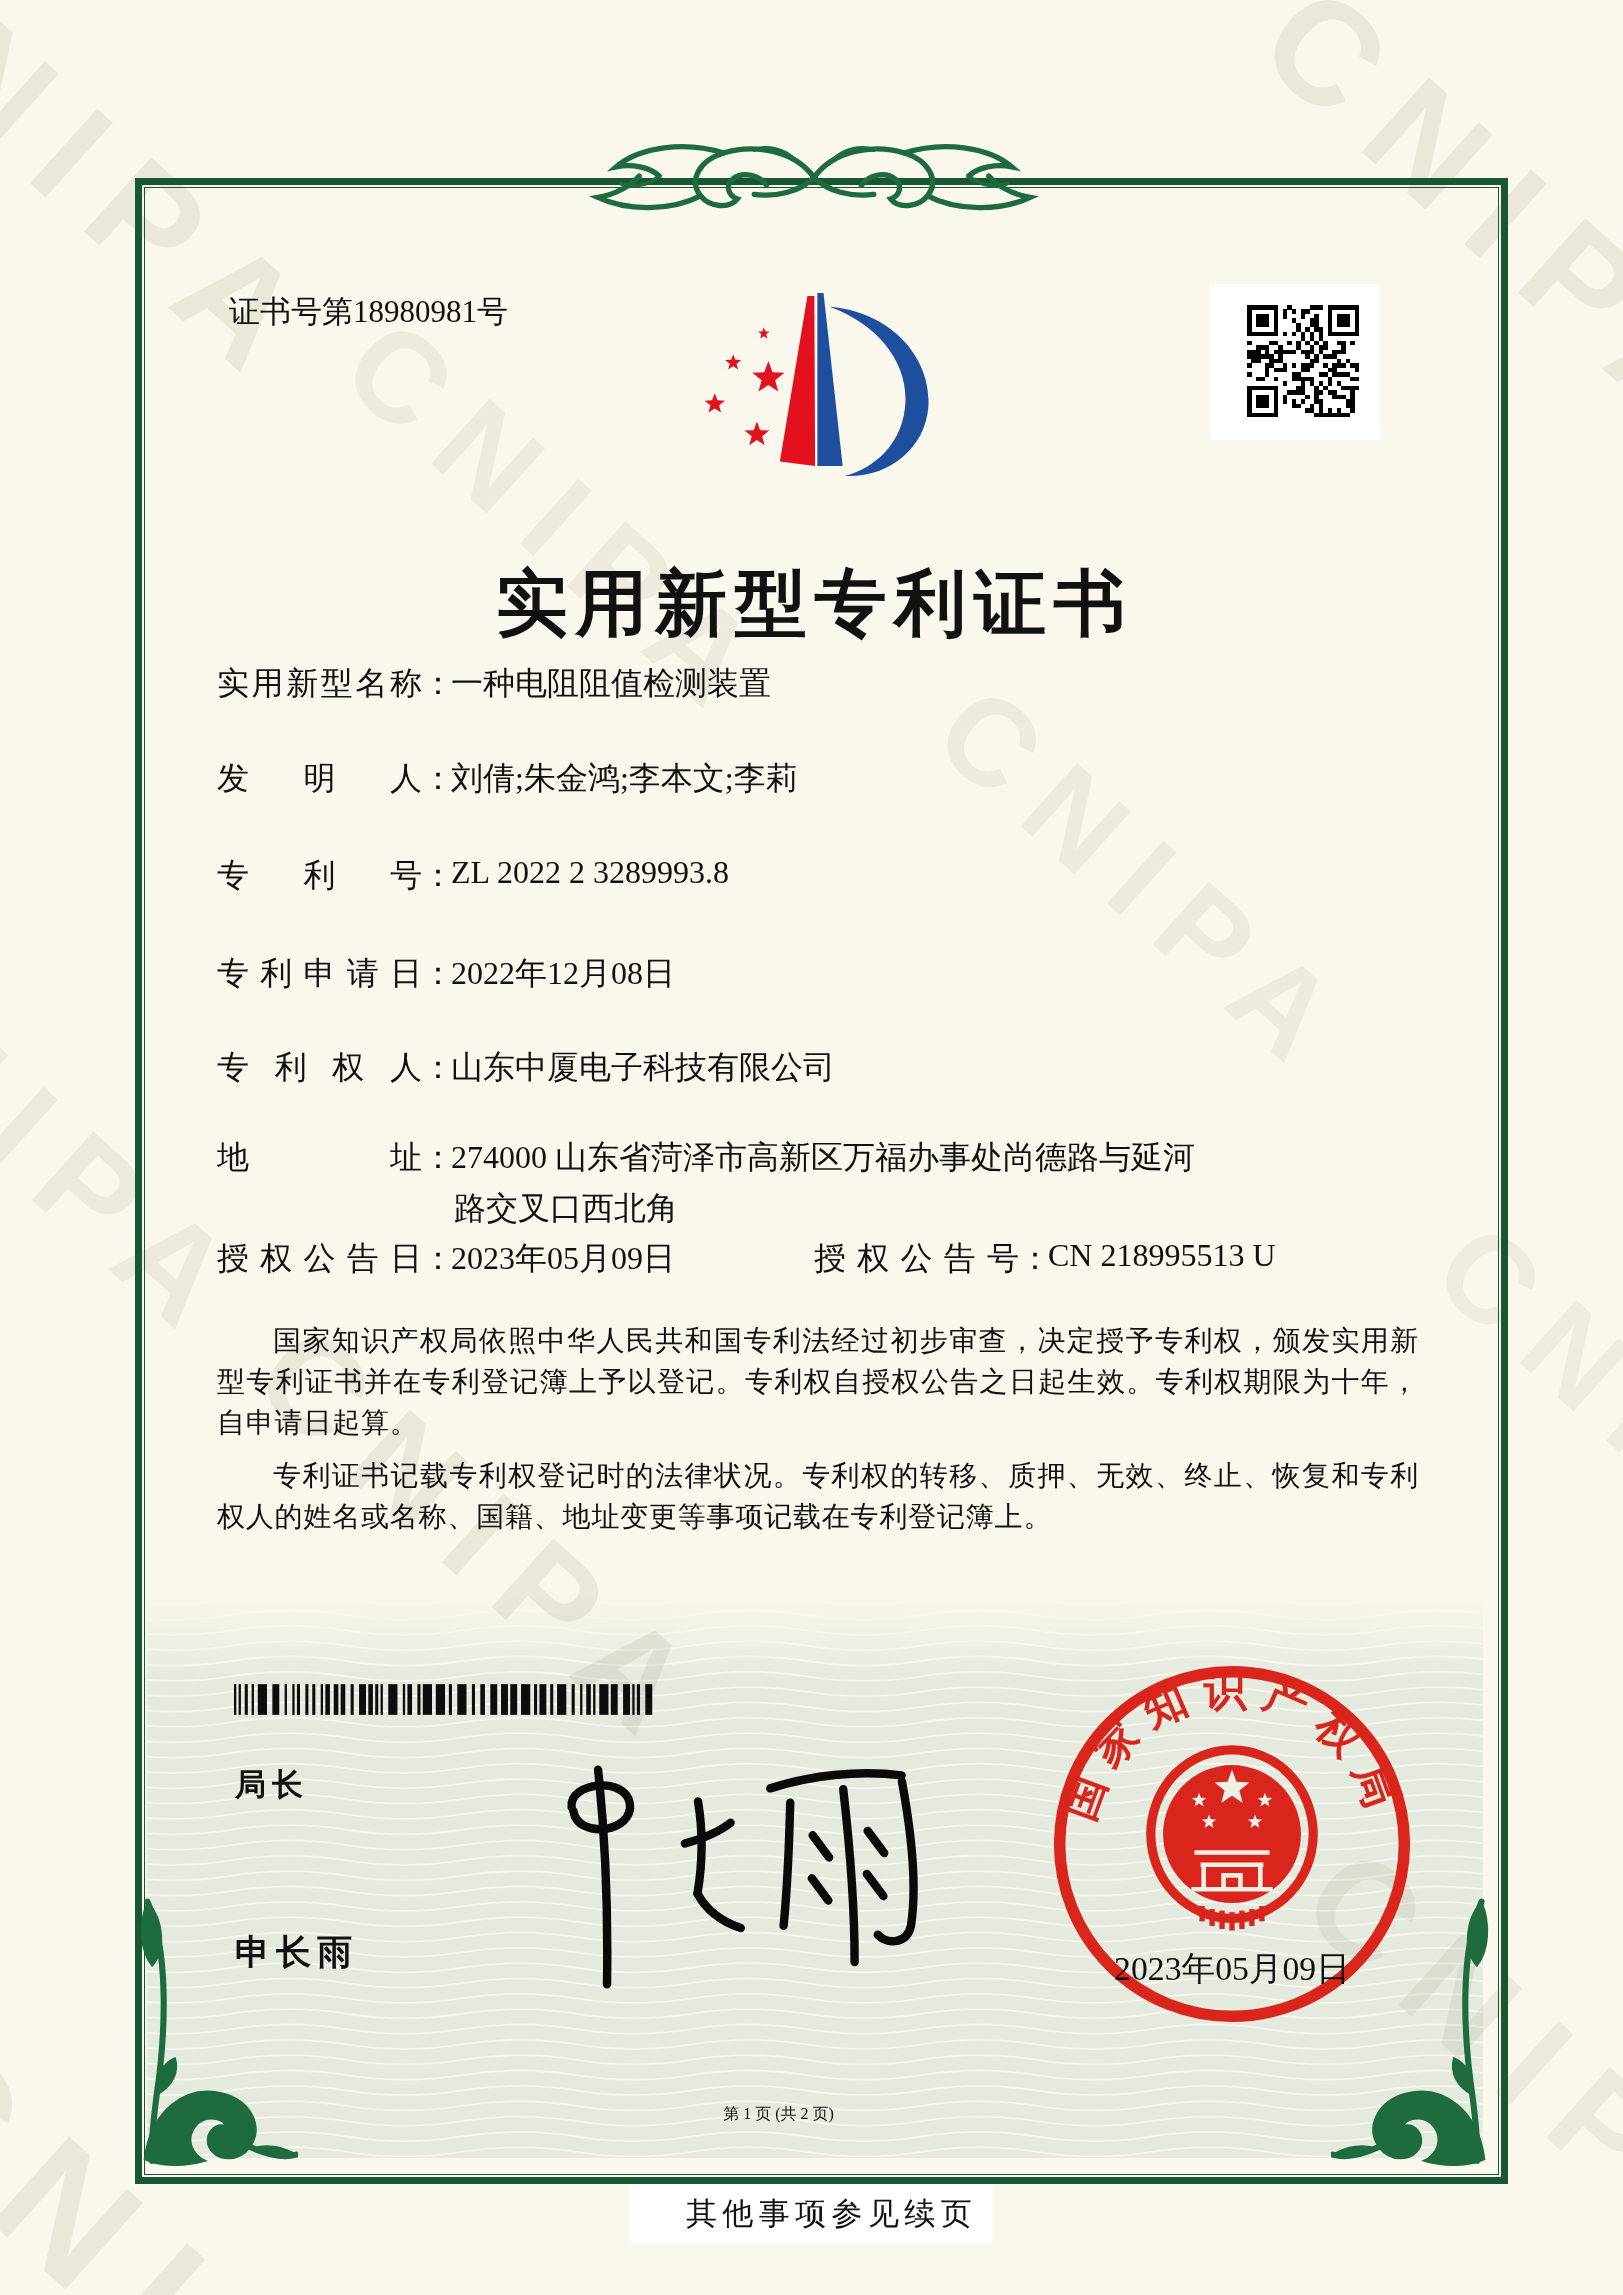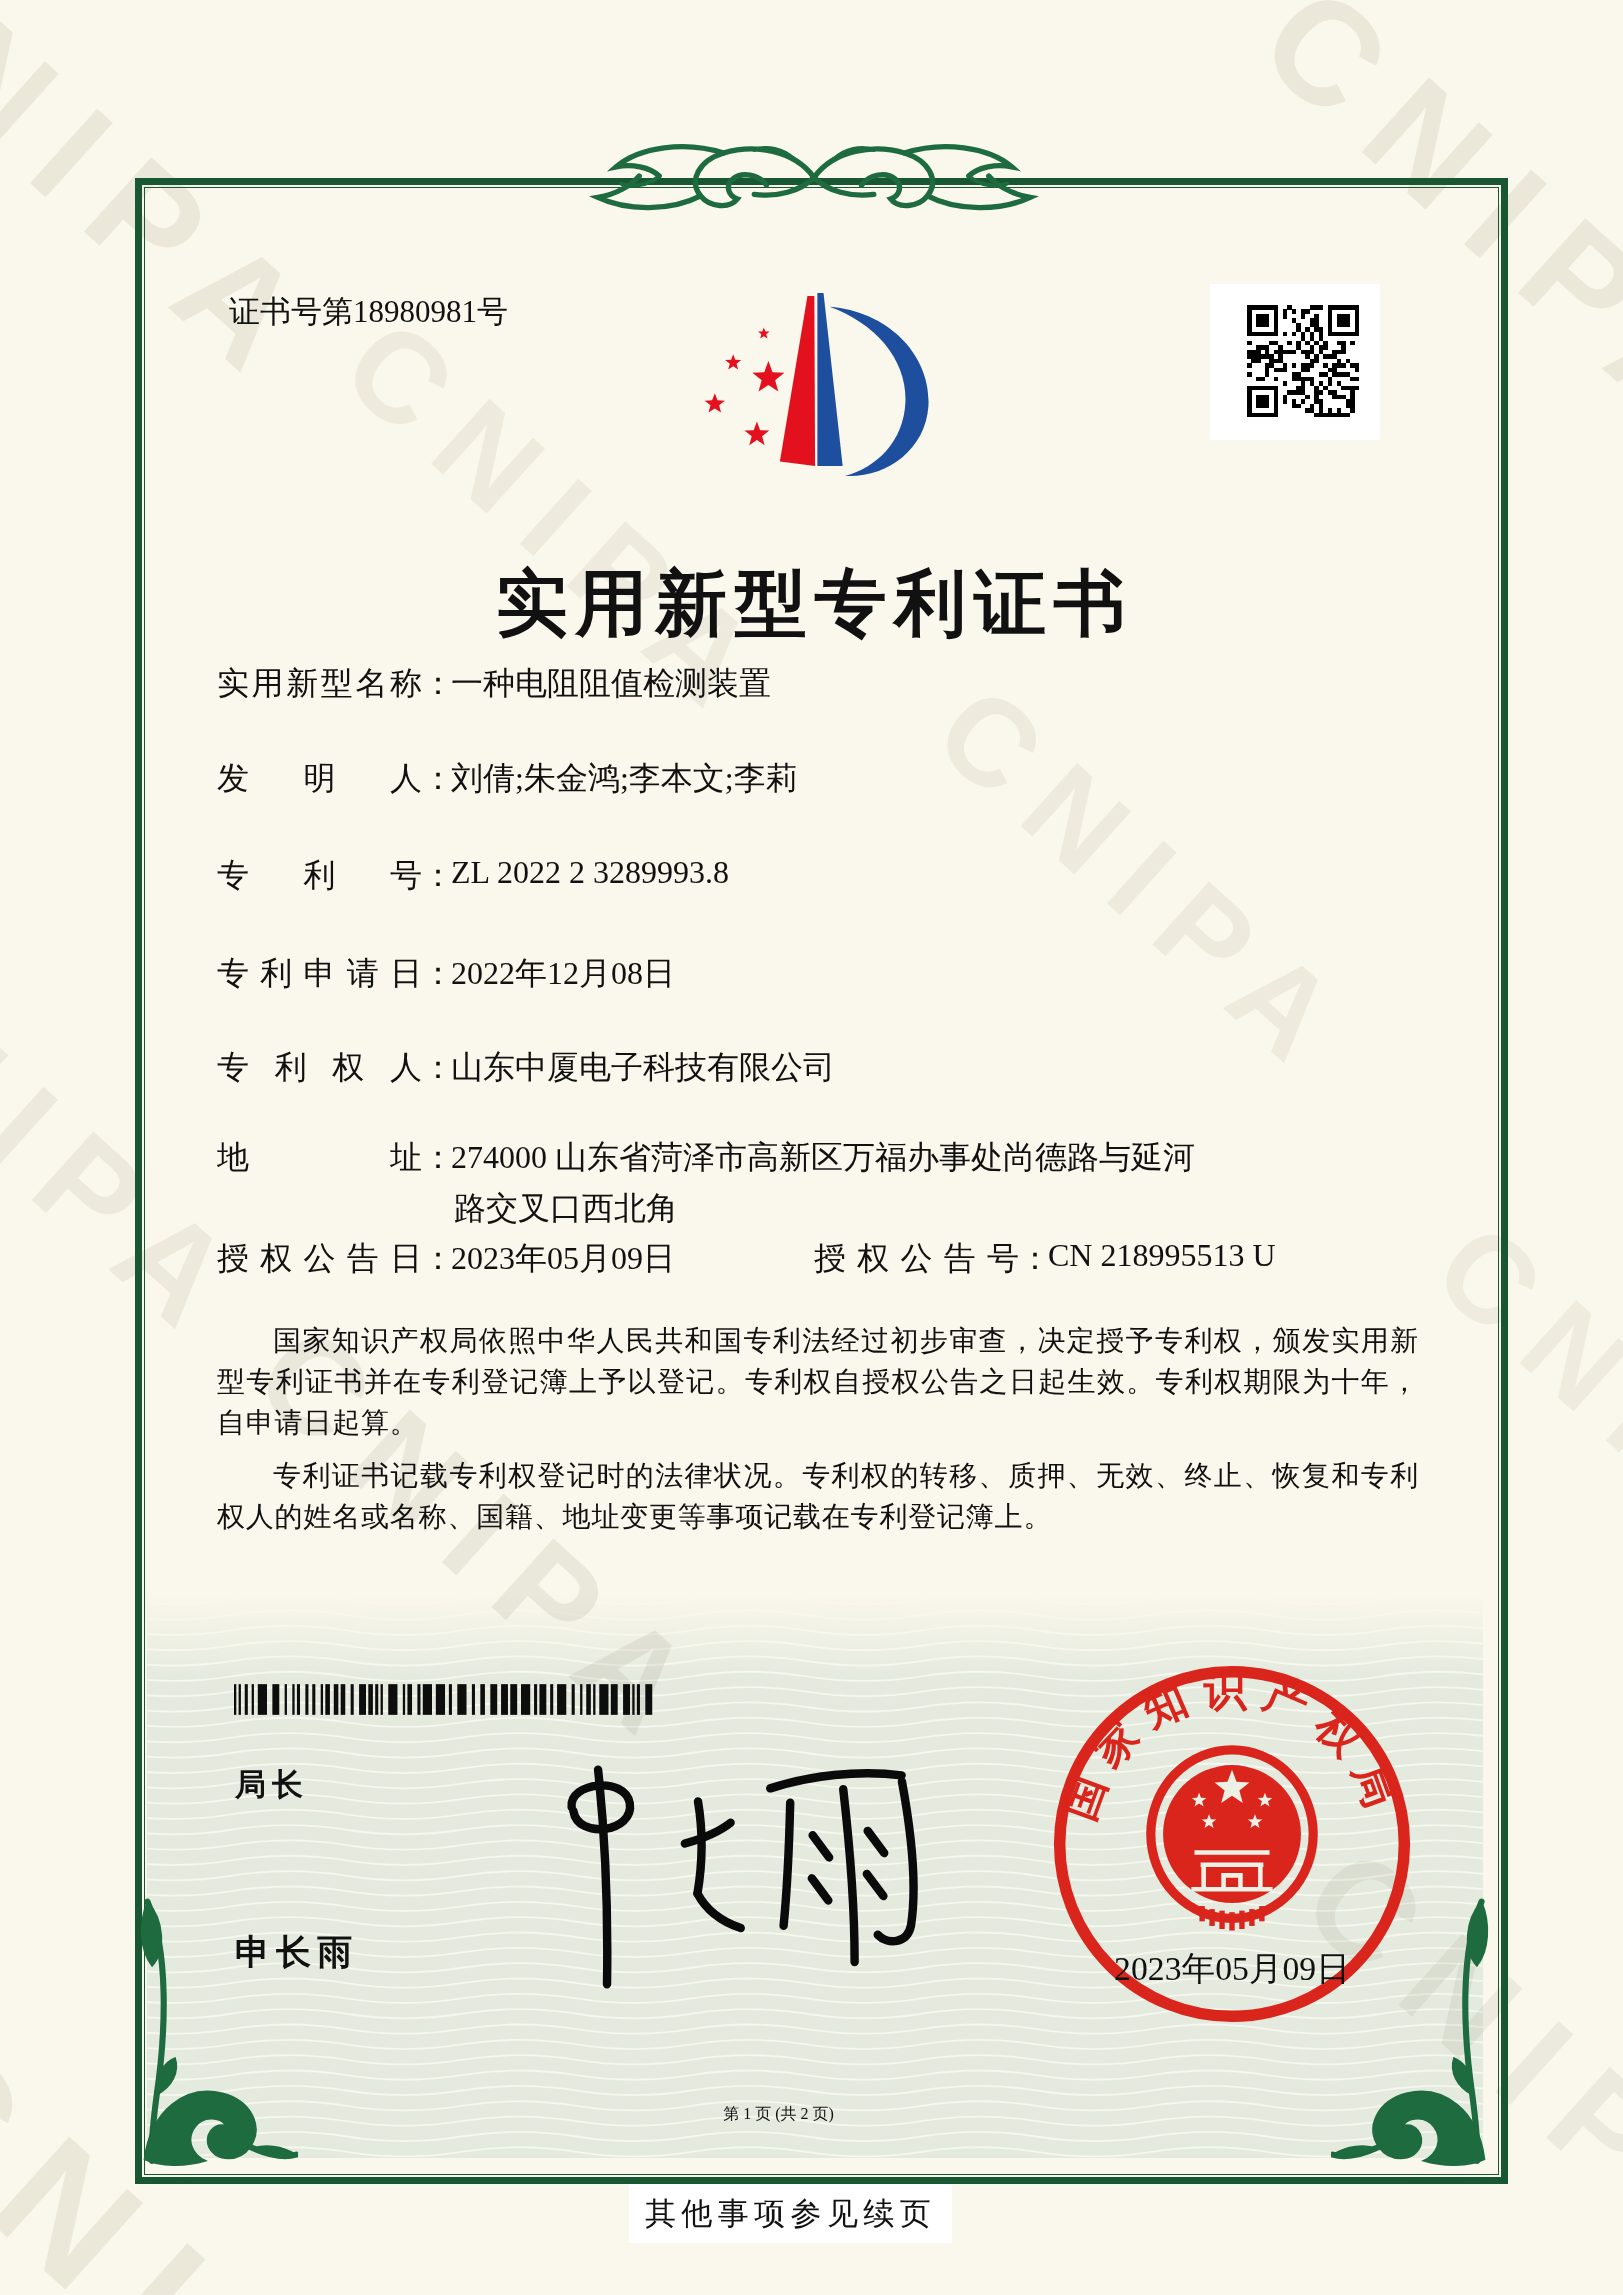--- a/index.html
+++ b/index.html
@@ -30,21 +30,21 @@
   .paras{position:absolute;left:217px;top:1320px;width:1202px;font-size:28px;line-height:41px;
          letter-spacing:0.8px;text-align:justify;z-index:5;}
   .paras p{margin:0;text-indent:2em;}
   .paras p + p{margin-top:12px;}
   .sig-title{position:absolute;left:235px;top:1764px;font-size:31px;font-weight:700;letter-spacing:6.1px;
          font-family:Liberation Serif, serif;z-index:5;}
   .sig-name{position:absolute;left:235px;top:1929px;font-size:35px;font-weight:700;letter-spacing:6.1px;
          font-family:"Liberation Sans","DejaVu Sans",sans-serif;z-index:5;}
   .page-num{position:absolute;left:133px;top:2104px;width:1291px;text-align:center;font-size:16px;z-index:5;}
   .note{position:absolute;left:629px;top:2184px;width:323px;height:59px;background:#ffffff;
-        display:flex;align-items:center;justify-content:center;font-size:31px;letter-spacing:5.4px;z-index:5;}
+        display:flex;align-items:center;justify-content:center;font-size:31px;letter-spacing:5.4px;z-index:5;padding-left:41px;}
   .qr-white{position:absolute;left:1210px;top:284px;width:170px;height:156px;background:#ffffff;z-index:5;}
   .abs{position:absolute;z-index:5;}
   .seal{position:absolute;left:1052px;top:1664px;z-index:6;}
   .signature{position:absolute;left:529px;top:1740px;z-index:6;}
 </style>
 </head>
 <body>
 
 <div class="page">
 

